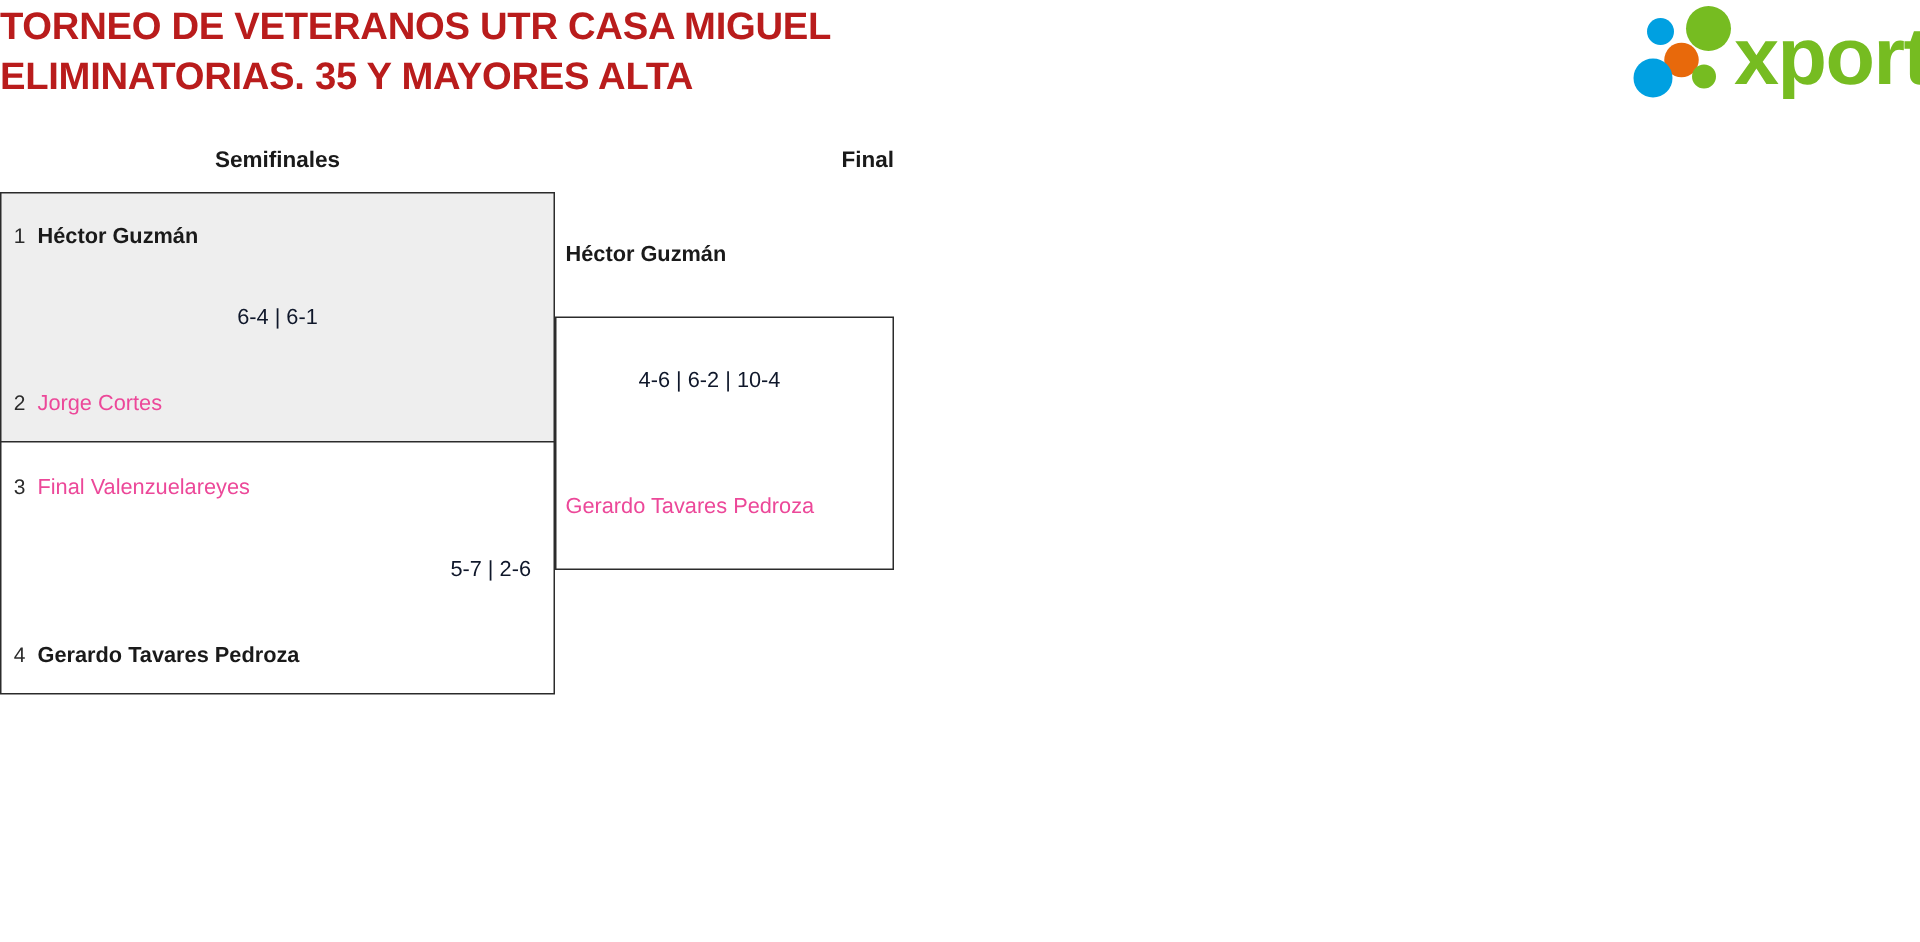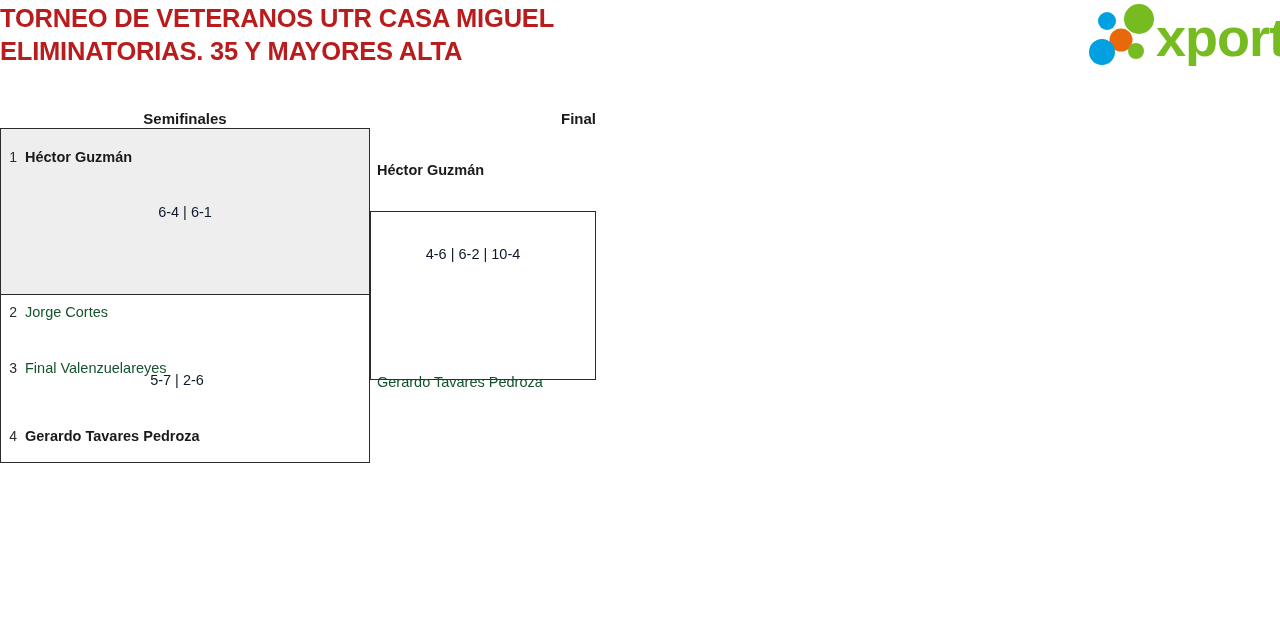--- a/index.html
+++ b/index.html
@@ -42,21 +42,20 @@
 
   
   .round-header {
     position: absolute;
     font-size: 15px;
     font-weight: 600;
     color: #1a1a1a;
     text-align: center;
     top: 98px;
     line-height: 18px;
-    margin-top: 12px;
   }
   #round-header-0 { left: 0px;   width: 370px; }
   #round-header-1 { left: 370px; width: 226px; text-align: right; }
 
   
   .match-box {
     position: absolute;
     border: 1px solid #2b2b2b;
     box-sizing: border-box;
   }
@@ -79,21 +78,21 @@
   .seed {
     width: 17px;
     margin-right: 8px;
     text-align: right;
     font-size: 14px;
     color: #2b2b2b;
     flex: 0 0 auto;
   }
   .pname { color: #1a1a1a; }
   .winner .pname { font-weight: 700; }
-  .loser  .pname { font-weight: 400; color: #14532d; margin-top: 44px; }
+  .loser  .pname { font-weight: 400; color: #ec4899; }
 
   
   #sf1-player-top    { left: 0px; top: 148px; }
   #sf1-player-bottom { left: 0px; top: 259px; }
   
   #sf2-player-top    { left: 0px; top: 315px; }
   #sf2-player-bottom { left: 0px; top: 427px; }
   
   #final-player-top {
     left: 377px; top: 161px;
@@ -105,21 +104,21 @@
   
   .score {
     position: absolute;
     font-size: 14.5px;
     line-height: 18px;
     color: #0f172a;
     text-align: center;
     white-space: nowrap;
   }
   #score-sf1   { left: 0px;   top: 203px; width: 370px; }
-  #score-sf2   { left: 0px;   top: 371px; width: 354px; }
+  #score-sf2   { left: 0px;   top: 371px; width: 354px; text-align: right; }
   #score-final { left: 370px; top: 245px; width: 206px; }
 </style>
 </head>
 <body>
 
 <div id="tournament-title">TORNEO DE VETERANOS UTR CASA MIGUEL
 ELIMINATORIAS. 35 Y MAYORES ALTA</div>
 
 <div id="brand-logo">
   <svg width="228" height="62" viewBox="0 0 228 62" xmlns="http://www.w3.org/2000/svg">

